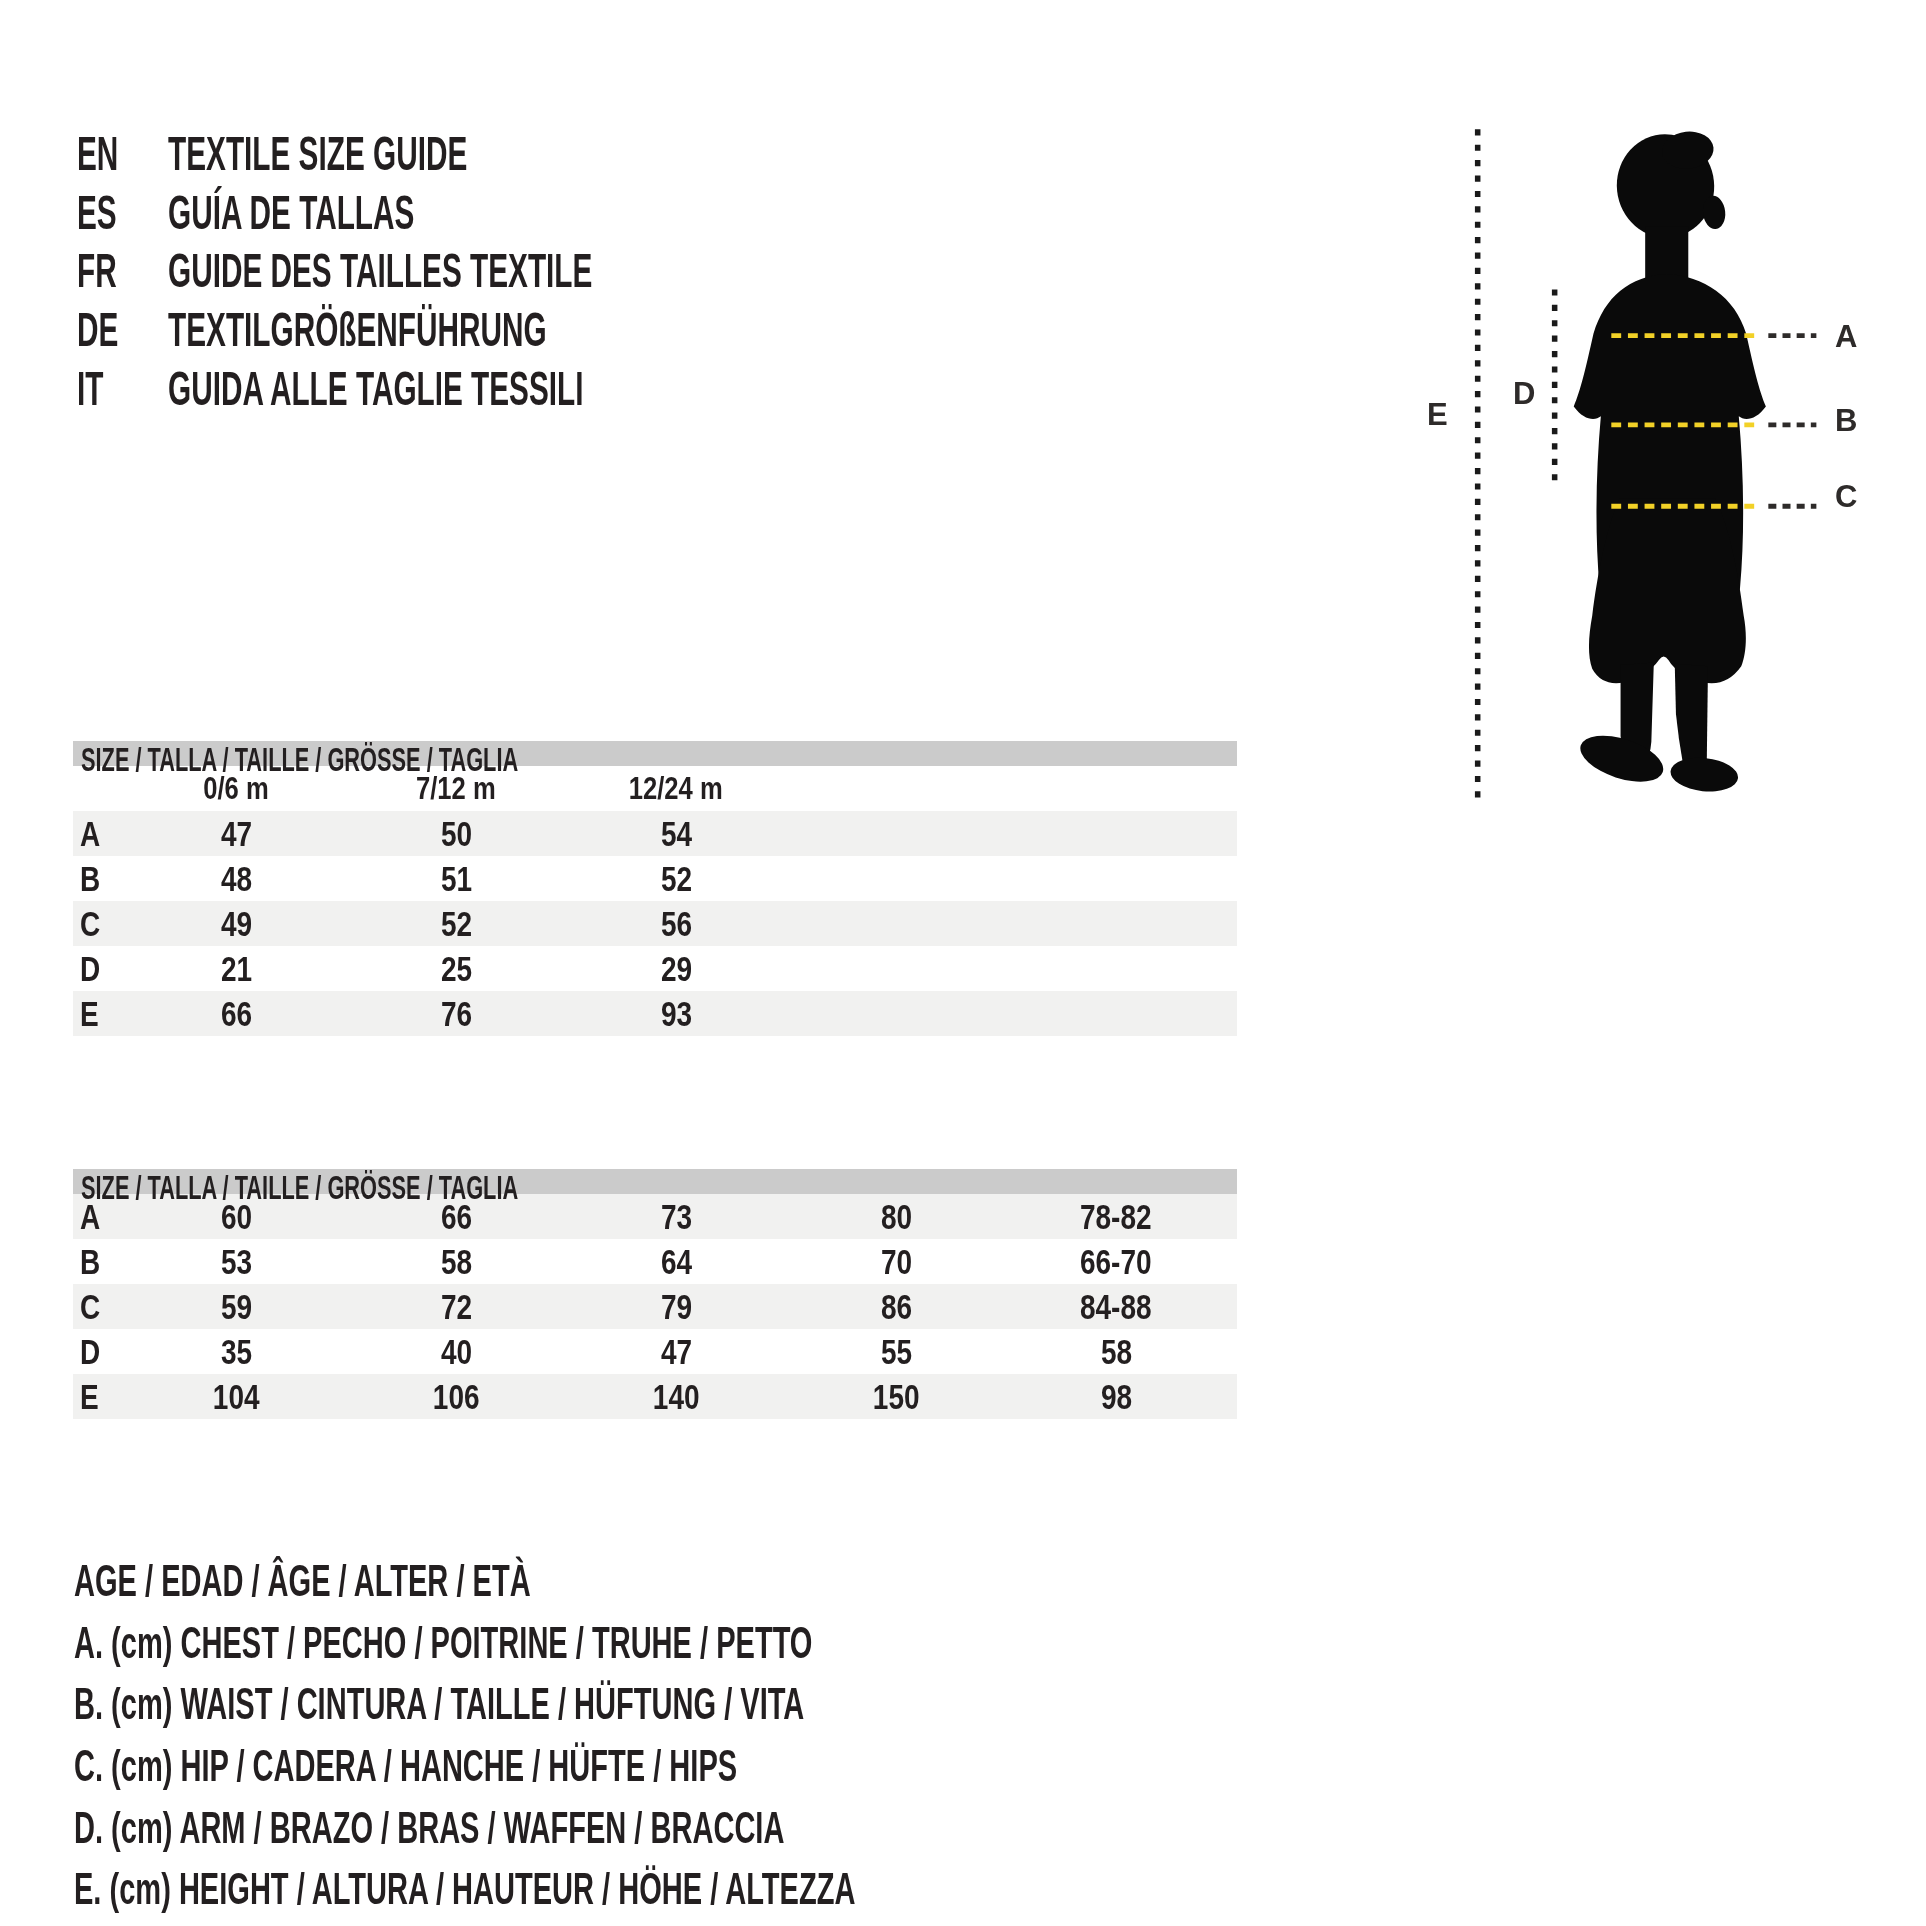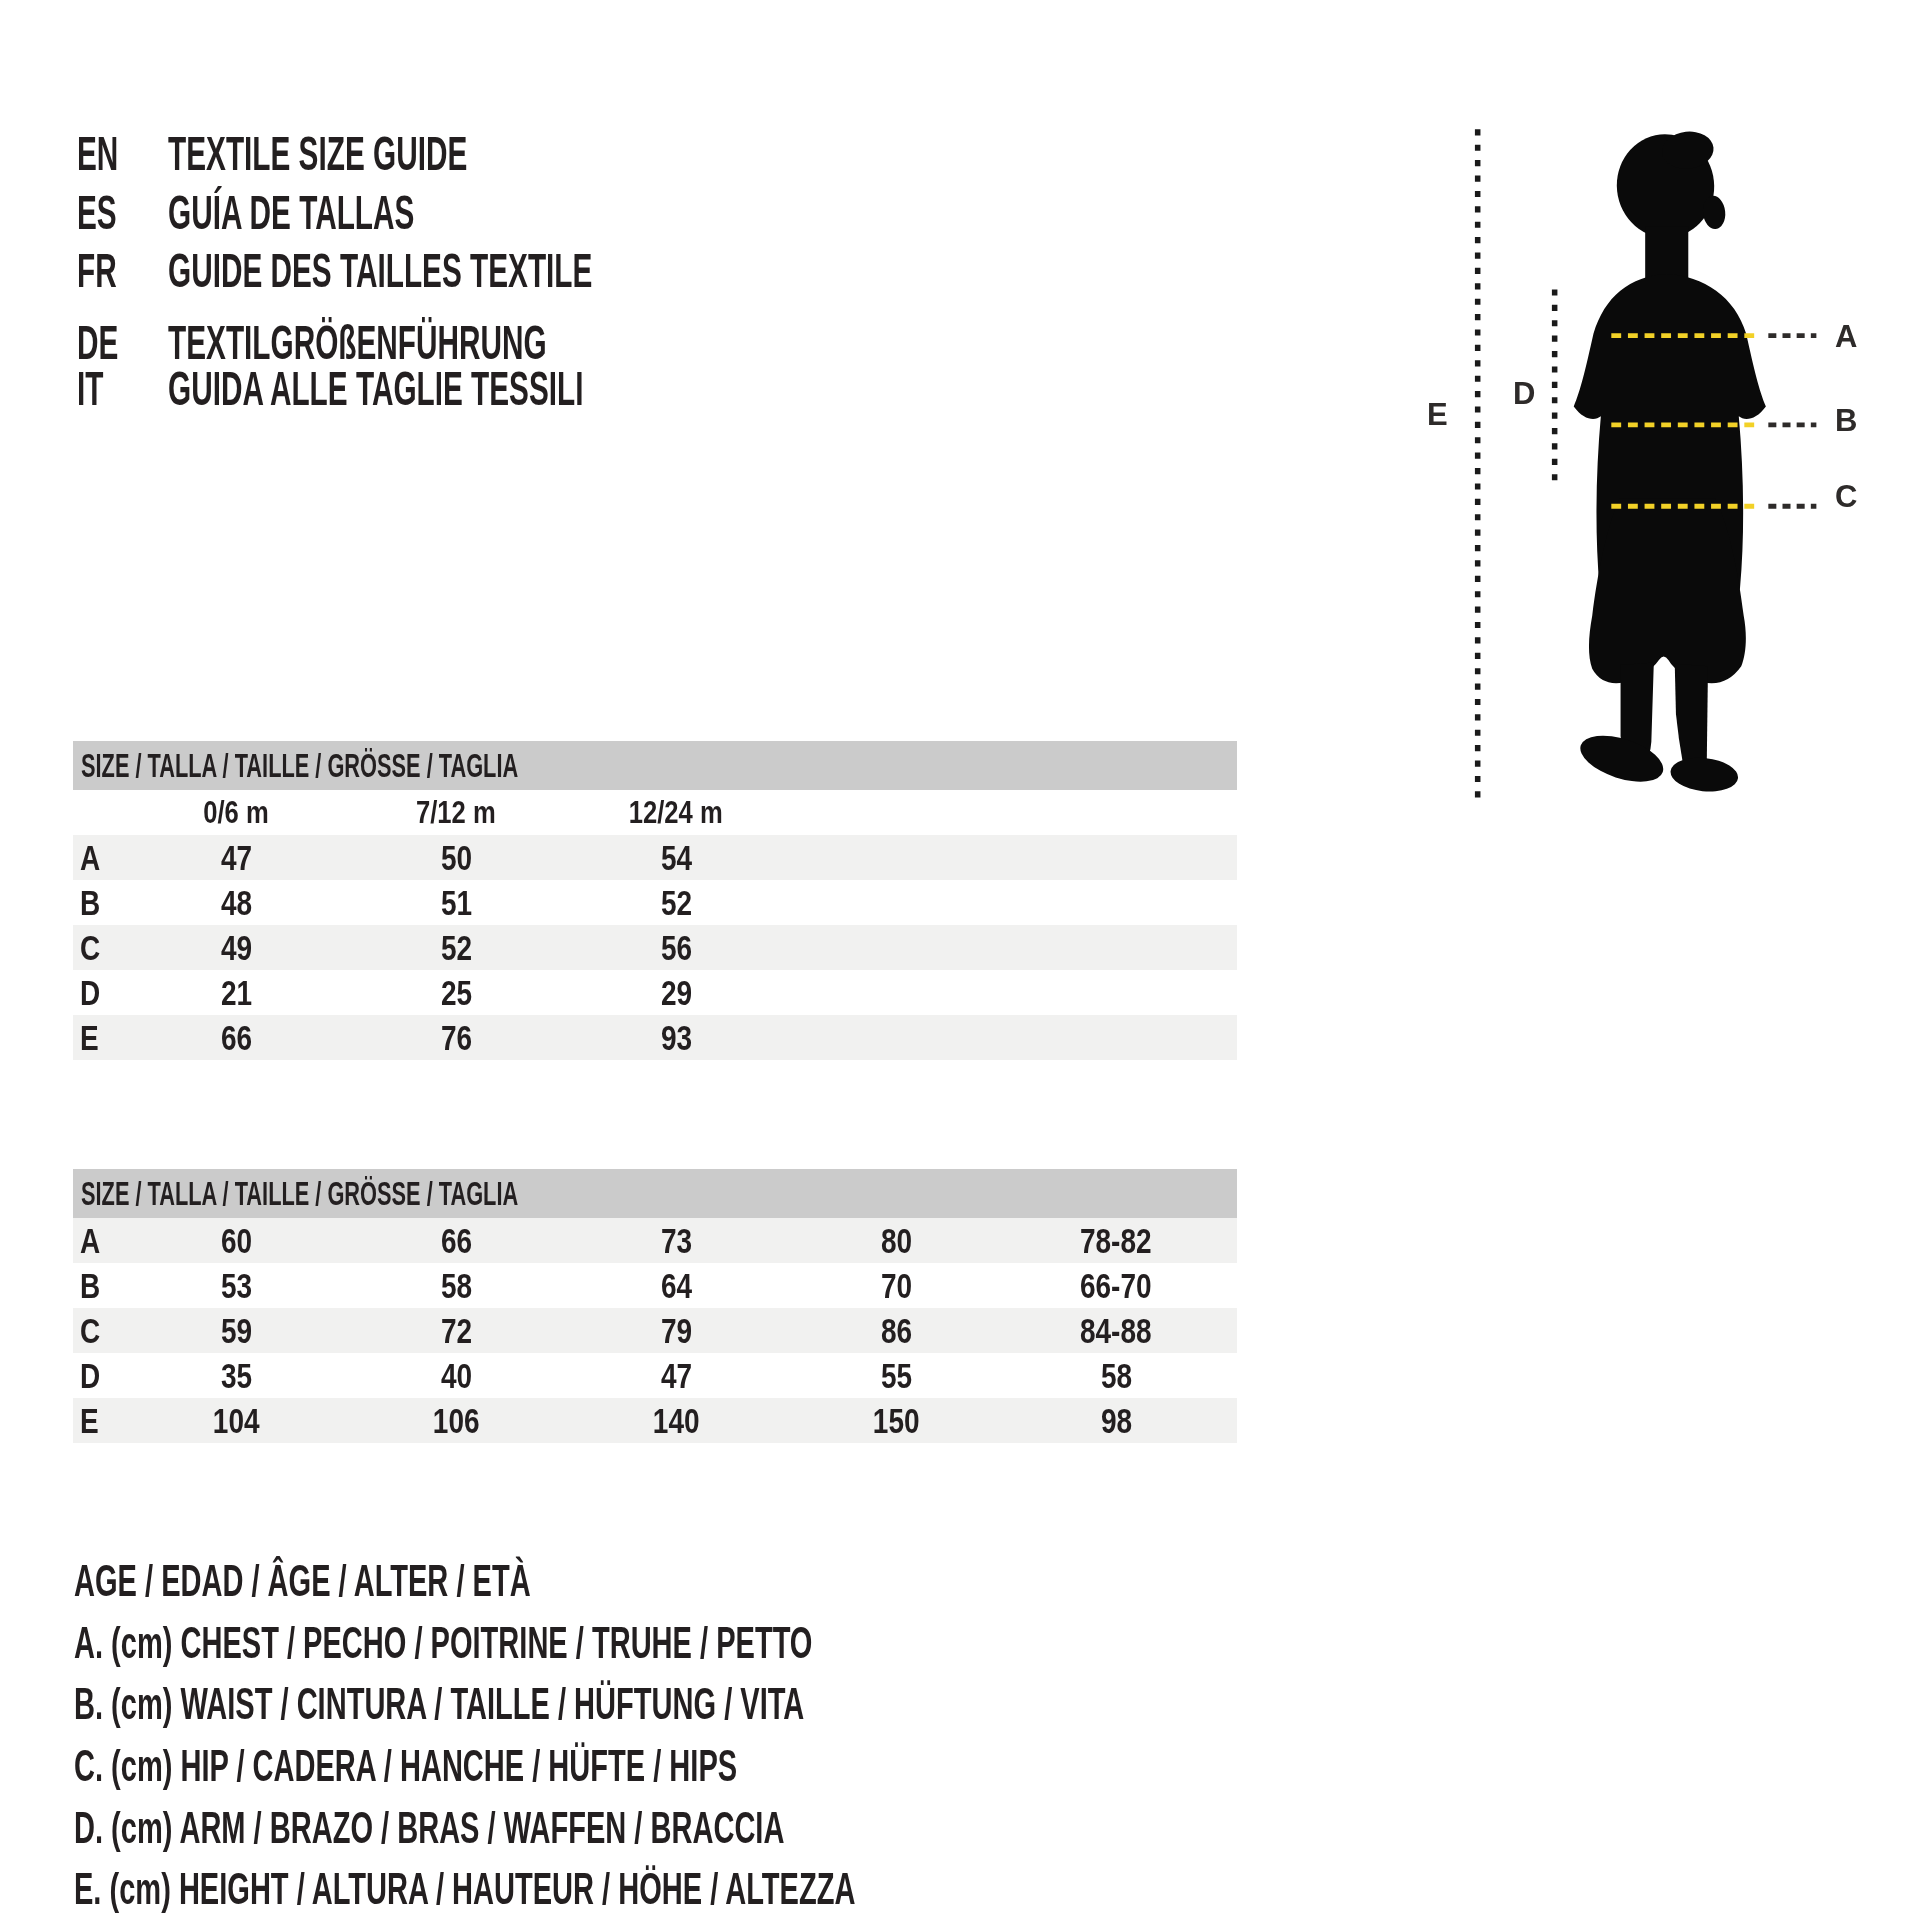--- a/index.html
+++ b/index.html
@@ -24,21 +24,21 @@
   .cx80c{display:inline-block;transform:scaleX(.80);transform-origin:50% 50%;white-space:nowrap;}
   .cx80l{display:inline-block;transform:scaleX(.80);transform-origin:0 50%;white-space:nowrap;}
   
   .lang-line{position:absolute;left:77px;height:55px;font-size:48px;font-weight:700;line-height:1;}
   .lang-title{position:absolute;left:91px;top:0;}
   
   .sec-title{position:absolute;left:74px;font-size:37px;font-weight:700;line-height:1;}
   .legend-line{position:absolute;left:74px;font-size:44px;font-weight:700;line-height:1;}
   
   .stable{position:absolute;left:73px;width:1164px;}
-  .tbar{height:49px;background:var(--bar-gray);display:flex;align-items:center;padding-left:8px;box-sizing:border-box;font-size:33px;font-weight:700;}
+  .tbar{height:25px;background:var(--bar-gray);display:flex;align-items:flex-start;padding-left:8px;box-sizing:border-box;font-size:33px;font-weight:700;}
   .trow{display:flex;align-items:center;height:45px;font-size:35px;font-weight:700;}
   .trow.colhead{font-size:32px;}
   .trow.stripe{background:var(--stripe-gray);}
   .cell{width:220px;display:flex;justify-content:center;align-items:center;}
   .cell.lbl{width:53px;justify-content:flex-start;padding-left:7.4px;box-sizing:border-box;}
   
   .meas-label{position:absolute;font-size:31px;font-weight:700;line-height:1;color:var(--dash-dark);}
 </style>
 </head>
 <body>
@@ -51,21 +51,21 @@
       <span class="lang-title"><span class="cx62">TEXTILE SIZE GUIDE</span></span>
     </div>
     <div class="lang-line" style="top:158px">
       <span class="cx62">ES</span>
       <span class="lang-title"><span class="cx62">GUÍA DE TALLAS</span></span>
     </div>
     <div class="lang-line" style="top:216px">
       <span class="cx62">FR</span>
       <span class="lang-title"><span class="cx62">GUIDE DES TAILLES TEXTILE</span></span>
     </div>
-    <div class="lang-line" style="top:288px">
+    <div class="lang-line" style="top:275px">
       <span class="cx62">DE</span>
       <span class="lang-title"><span class="cx62">TEXTILGRÖßENFÜHRUNG</span></span>
     </div>
     <div class="lang-line" style="top:334px">
       <span class="cx62">IT</span>
       <span class="lang-title"><span class="cx62">GUIDA ALLE TAGLIE TESSILI</span></span>
     </div>
   </div>
 
   <svg class="abs" style="left:1405px;top:86px" width="521" height="702" viewBox="0 0 846 1140">

